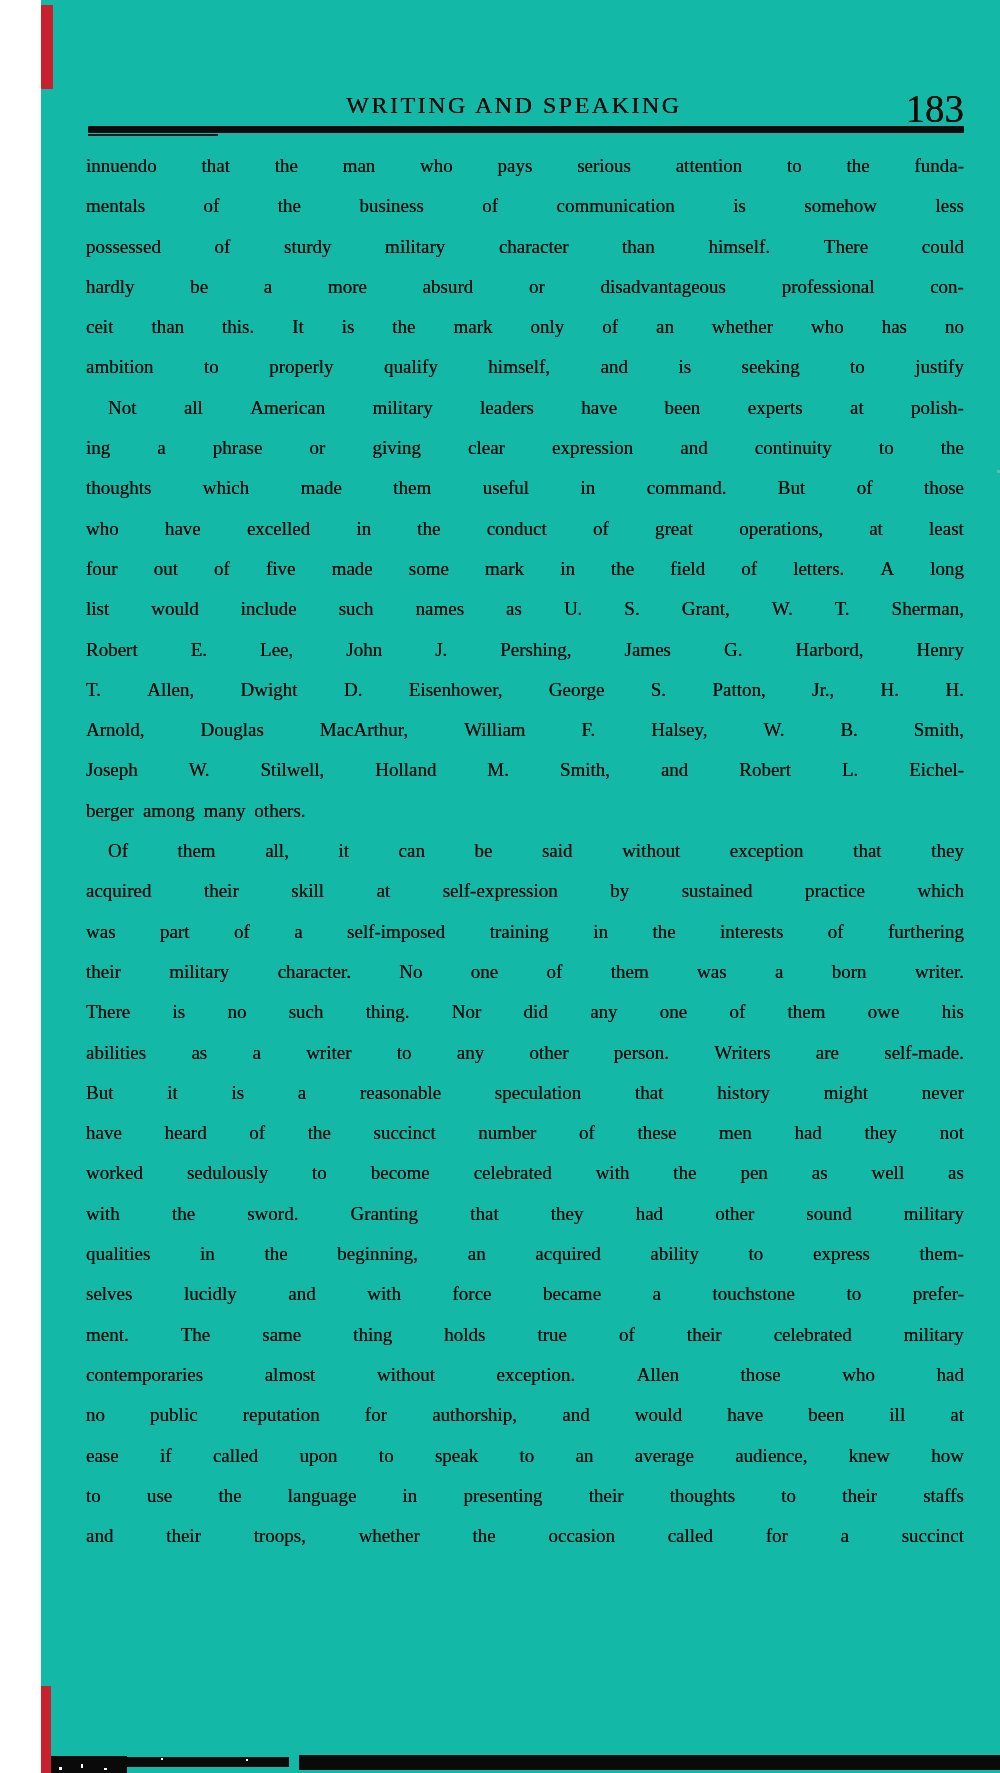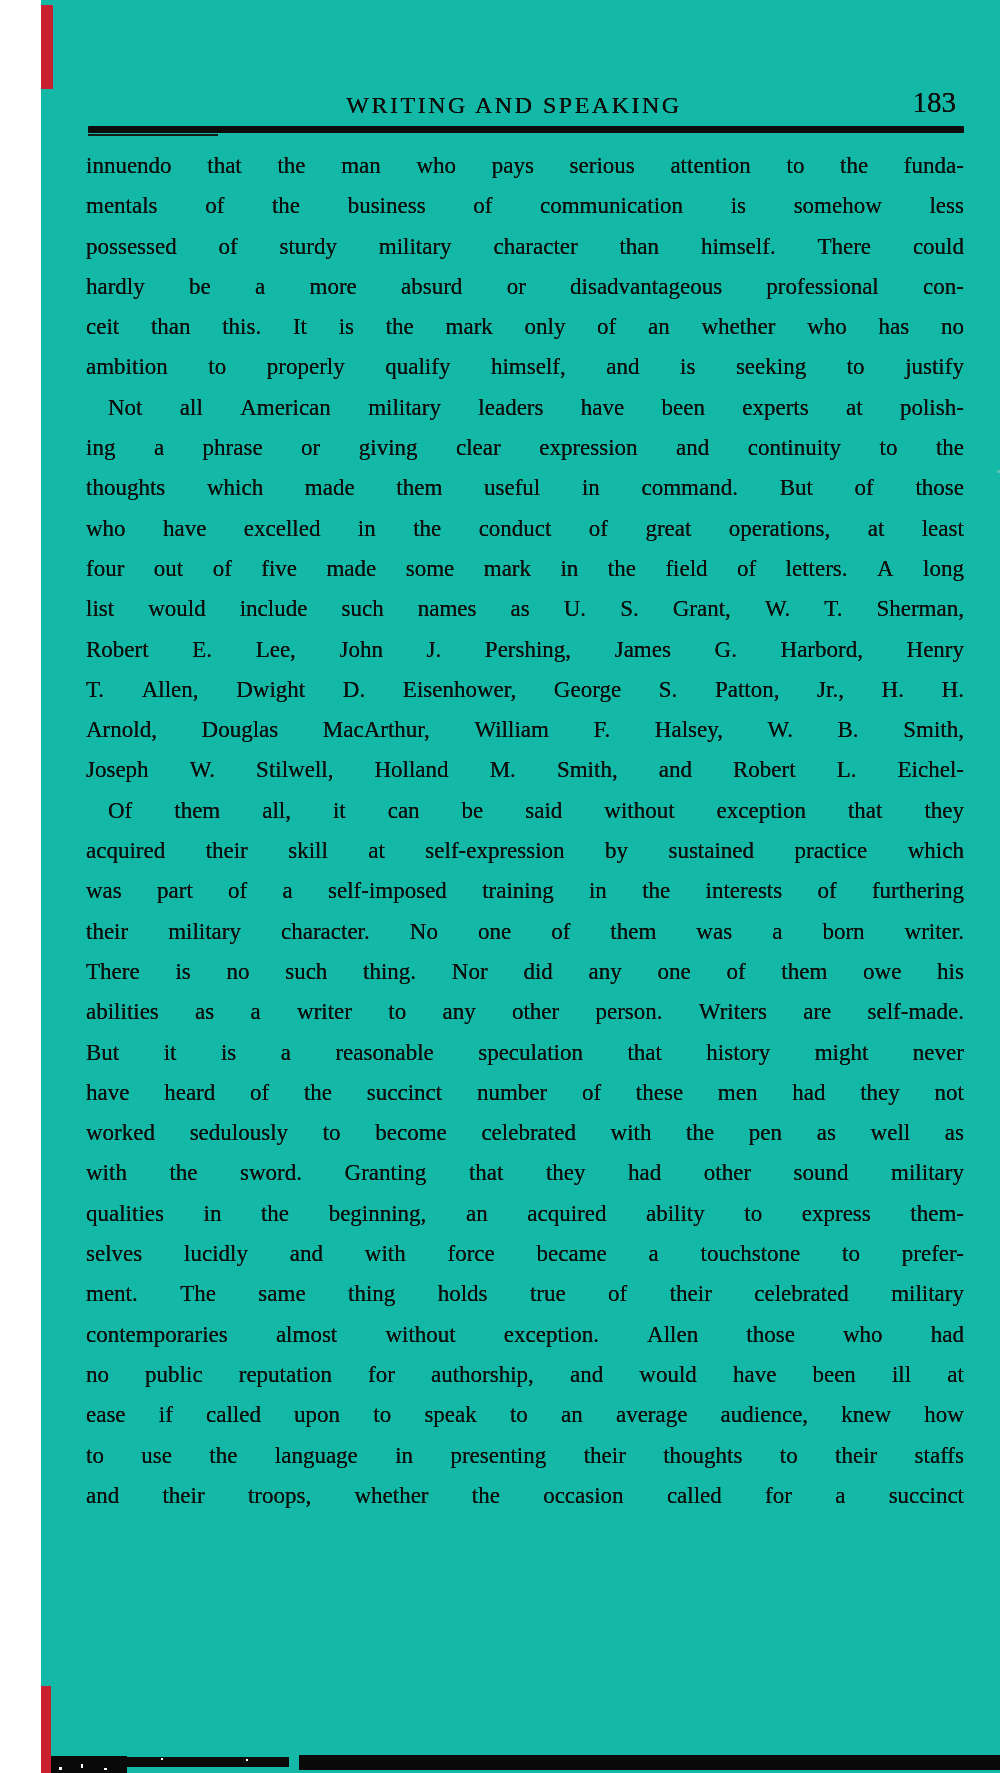--- a/index.html
+++ b/index.html
@@ -19,33 +19,33 @@
   
   .running-head{position:absolute;top:88px;left:45px;width:878px;height:40px;}
   .head-title{
     position:absolute;left:128px;top:4px;width:600px;
     text-align:center;
     font-size:24px;letter-spacing:2.5px;
     text-shadow:0 0 0.6px #000;
     white-space:nowrap;
   }
   .page-num{
-    position:absolute;right:8px;top:-2px;
-    font-size:29px;
+    position:absolute;right:0;top:-2px;
+    font-size:39px;
     text-shadow:0 0 0.6px #000;
   }
   .rule{
     position:absolute;top:126px;left:47px;width:876px;height:7px;
     background:#0c0c0c;border-radius:1px;
   }
   .rule:after{content:"";position:absolute;left:0;top:8px;width:130px;height:2px;background:#1a1a1a;}
   
   .body-text{
     position:absolute;top:146px;left:45px;width:878px;
-    font-size:23px;
+    font-size:19px;
     text-shadow:0 0 0.5px rgba(0,0,0,.85);
   }
   .line{
     height:40.3px;line-height:40.3px;
     white-space:nowrap;
   }
   .line.j{display:flex;justify-content:space-between;align-items:baseline;}
   .line.short{word-spacing:4px;}
   .line.indent{padding-left:22px;}
   
@@ -276,20 +276,21 @@
         <span>W.</span>
         <span>Stilwell,</span>
         <span>Holland</span>
         <span>M.</span>
         <span>Smith,</span>
         <span>and</span>
         <span>Robert</span>
         <span>L.</span>
         <span>Eichel-</span>
       </div>
+      <div class="line short">berger among many others.</div>
       <div class="line j indent">
         <span>Of</span>
         <span>them</span>
         <span>all,</span>
         <span>it</span>
         <span>can</span>
         <span>be</span>
         <span>said</span>
         <span>without</span>
         <span>exception</span>

